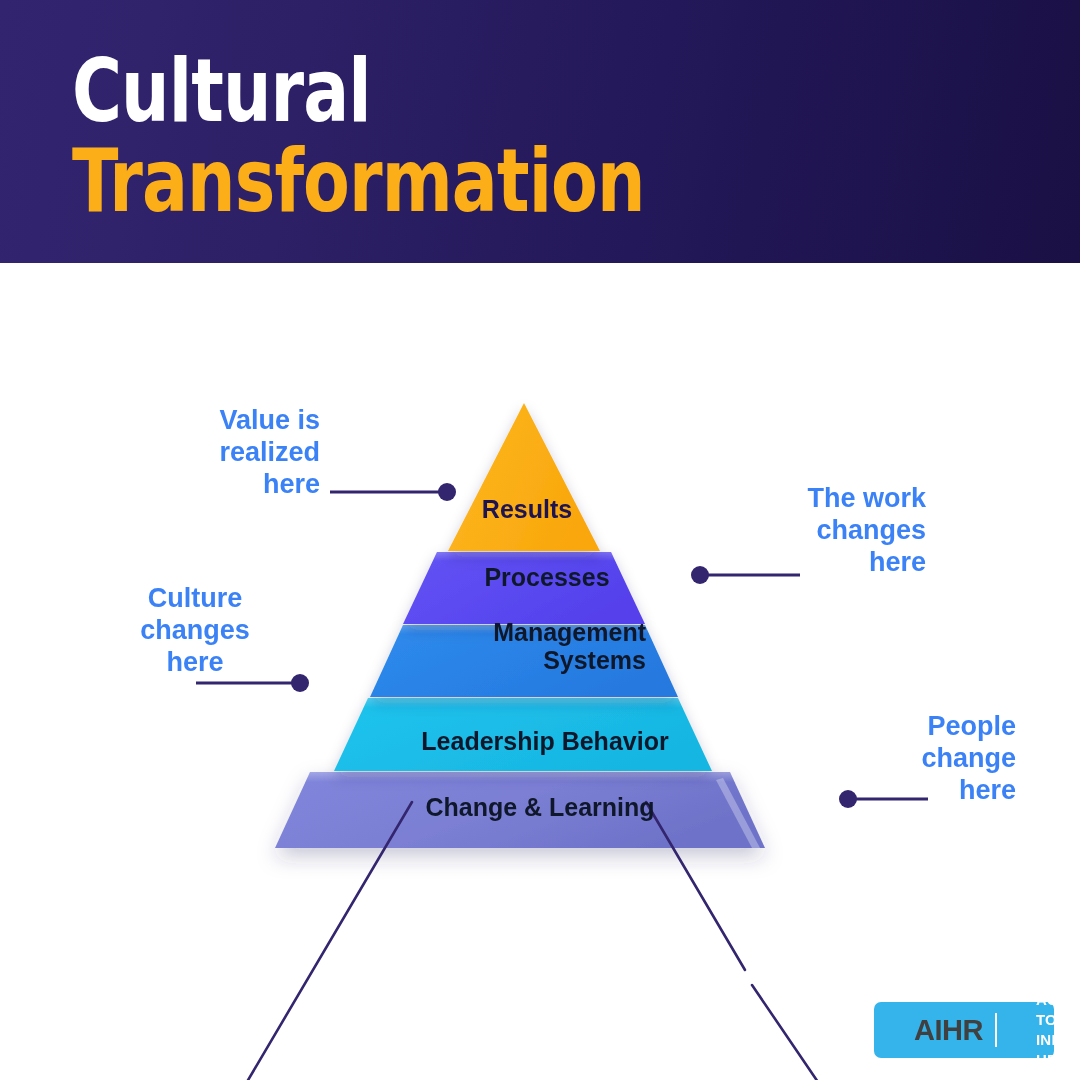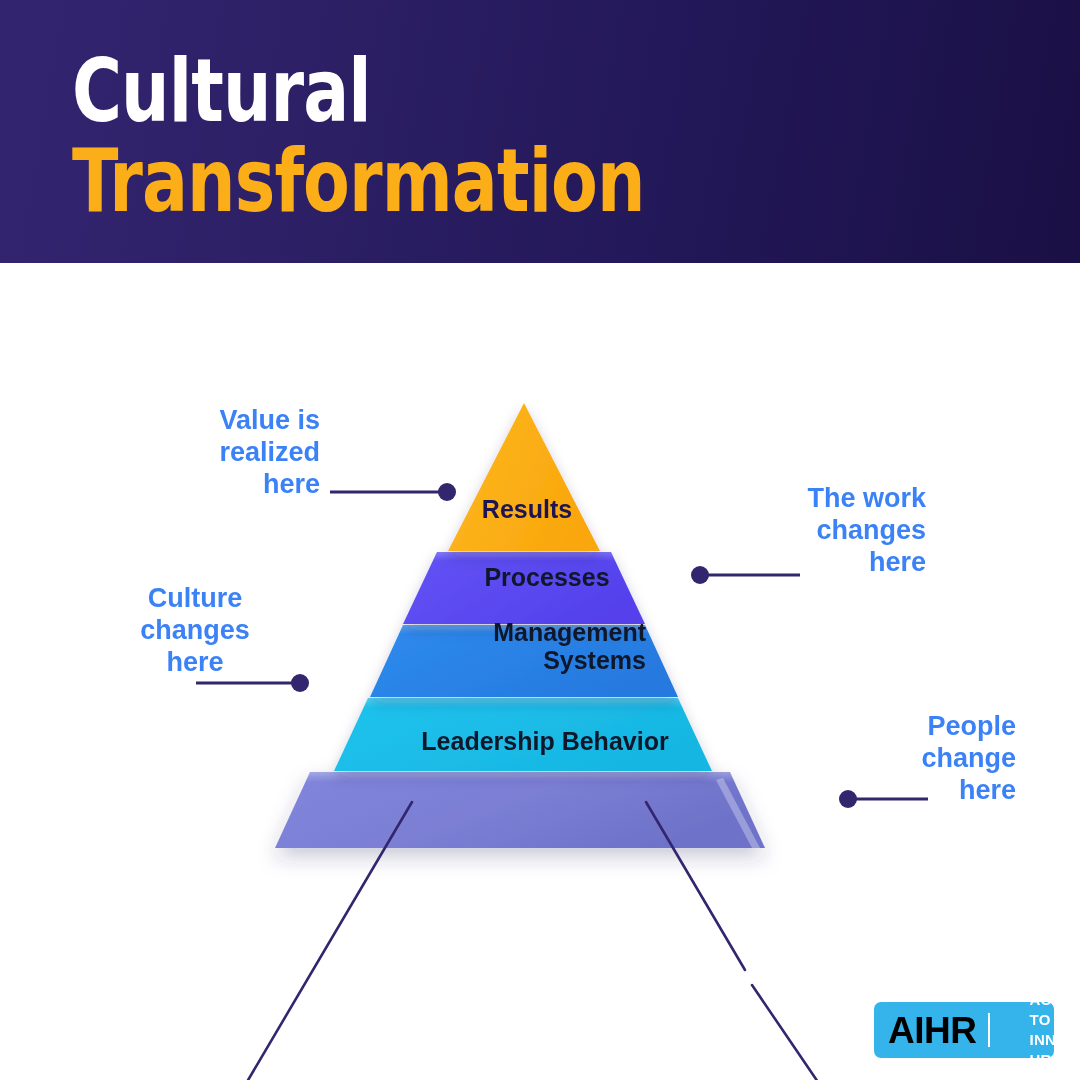--- a/index.html
+++ b/index.html
@@ -112,25 +112,26 @@
     width: 180px;
     height: 56px;
     background: #35B4EC;
     border-radius: 7px;
     display: flex;
     align-items: center;
     padding: 0 14px;
     box-sizing: border-box;
   }
   #logo-aihr {
-    color: #000000;
-    font-weight: bold;
-    font-size: 37px;
+    color: #404040;
+    font-weight: bold;
+    font-size: 29px;
     letter-spacing: -0.5px;
     line-height: 1;
+    margin-left: 26px;
   }
   #logo-divider {
     width: 2px;
     height: 34px;
     background: #ffffff;
     margin: 0 11px 0 12px;
     flex: none;
   }
   #logo-tagline {
     color: #ffffff;
@@ -253,20 +254,21 @@
 
   <div class="pyr-label" id="label-results">Results</div>
 
   <div class="pyr-label" id="label-processes">Processes</div>
 
   <div class="pyr-label" id="label-management">Management
 Systems</div>
 
   <div class="pyr-label" id="label-leadership">Leadership Behavior</div>
 
+  <div class="pyr-label" id="label-change">Change &amp; Learning</div>
 
   <div class="callout" id="callout-value">Value is
 realized
 here</div>
 
   <div class="callout" id="callout-work">The work
 changes
 here</div>
 
   <div class="callout" id="callout-culture">Culture

